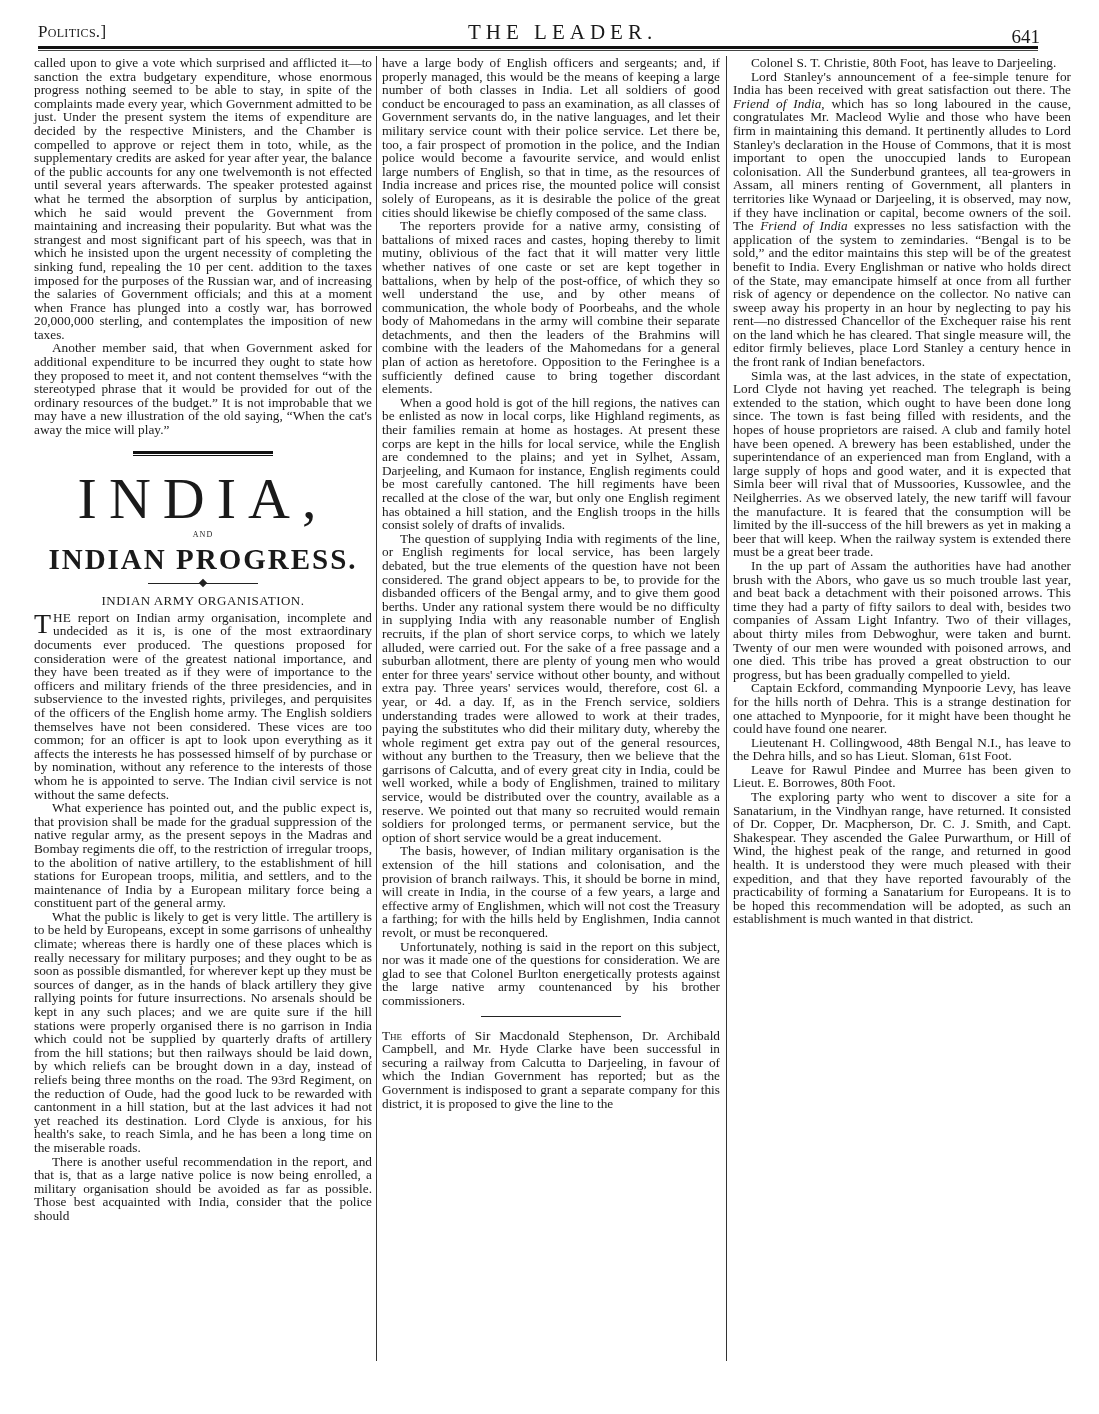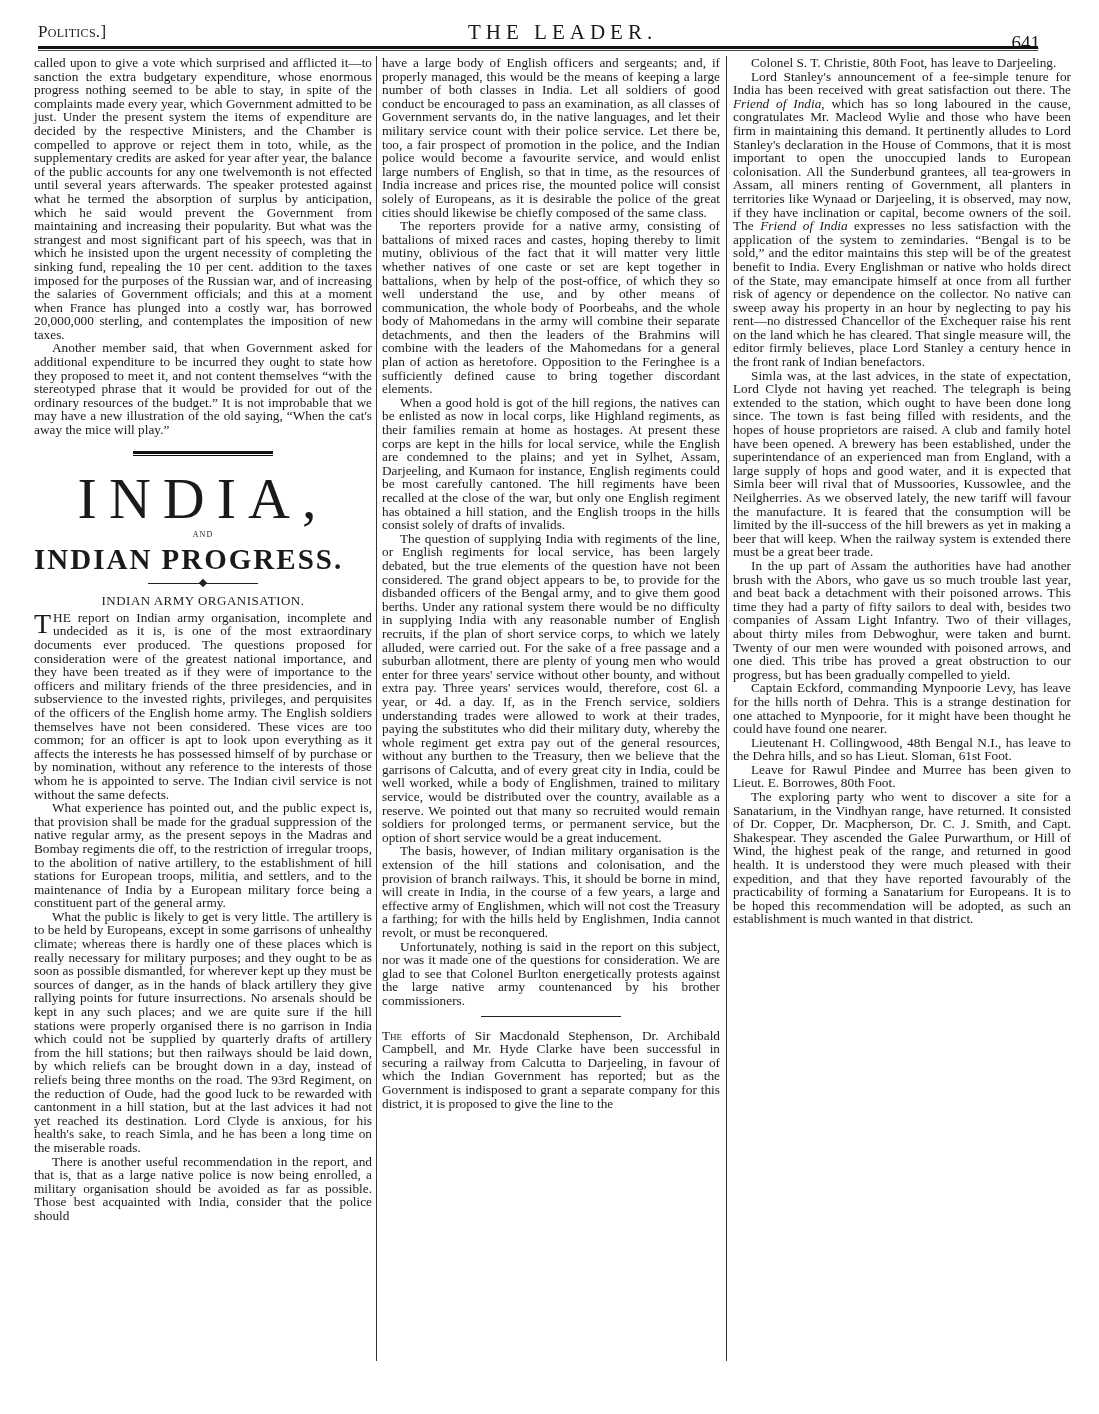--- a/index.html
+++ b/index.html
@@ -15,21 +15,21 @@
     .section-label {
       position: absolute; left: 0; top: 2px;
       font-family: "Liberation Serif", serif; font-size: 17px; font-variant: small-caps;
       letter-spacing: 0.3px;
     }
     .paper-title {
       position: absolute; left: 430px; top: 0px;
       font-family: "Liberation Serif", serif; font-size: 21px; letter-spacing: 5px;
     }
     .page-number {
-      position: absolute; right: 28px; top: 12px;
+      position: absolute; right: 28px; top: 6px;
       font-family: "Liberation Serif", serif; font-size: 19px; margin-left: 17px;
     }
     .rule-top {
       position: absolute; left: 38px; top: 46px; width: 1000px; height: 0;
       border-top: 3px solid #111; border-bottom: 1px solid #444;
       padding-top: 1px;
     }
     .col {
       position: absolute; top: 56px;
       font-family: "Liberation Serif", serif;
@@ -49,21 +49,21 @@
     .short-rule {
       width: 140px; margin: 14px auto 16px; border-top: 3px solid #111;
       border-bottom: 1px solid #111; height: 1px;
     }
     .h-india {
       text-align: center; font-size: 58px; line-height: 54px; letter-spacing: 12px;
       margin-top: 4px; font-weight: normal;
     }
     .h-and { text-align: center; font-size: 8px; letter-spacing: 1px; margin: 2px 0 0; }
     .h-progress {
-      font-size: 29px; line-height: 32px; letter-spacing: 2px;
+      text-align: center; font-size: 29px; line-height: 32px; letter-spacing: 2px;
       font-weight: bold; margin-top: 2px;
     }
     .diamond-rule {
       position: relative; width: 110px; margin: 8px auto 10px; border-top: 1px solid #222;
     }
     .diamond-rule span {
       position: absolute; left: 50%; top: -4px; width: 6px; height: 6px;
       background: #222; transform: translateX(-50%) rotate(45deg);
     }
     .h-army { text-align: center; font-size: 13px; letter-spacing: 0.5px; margin-bottom: 3px; }

